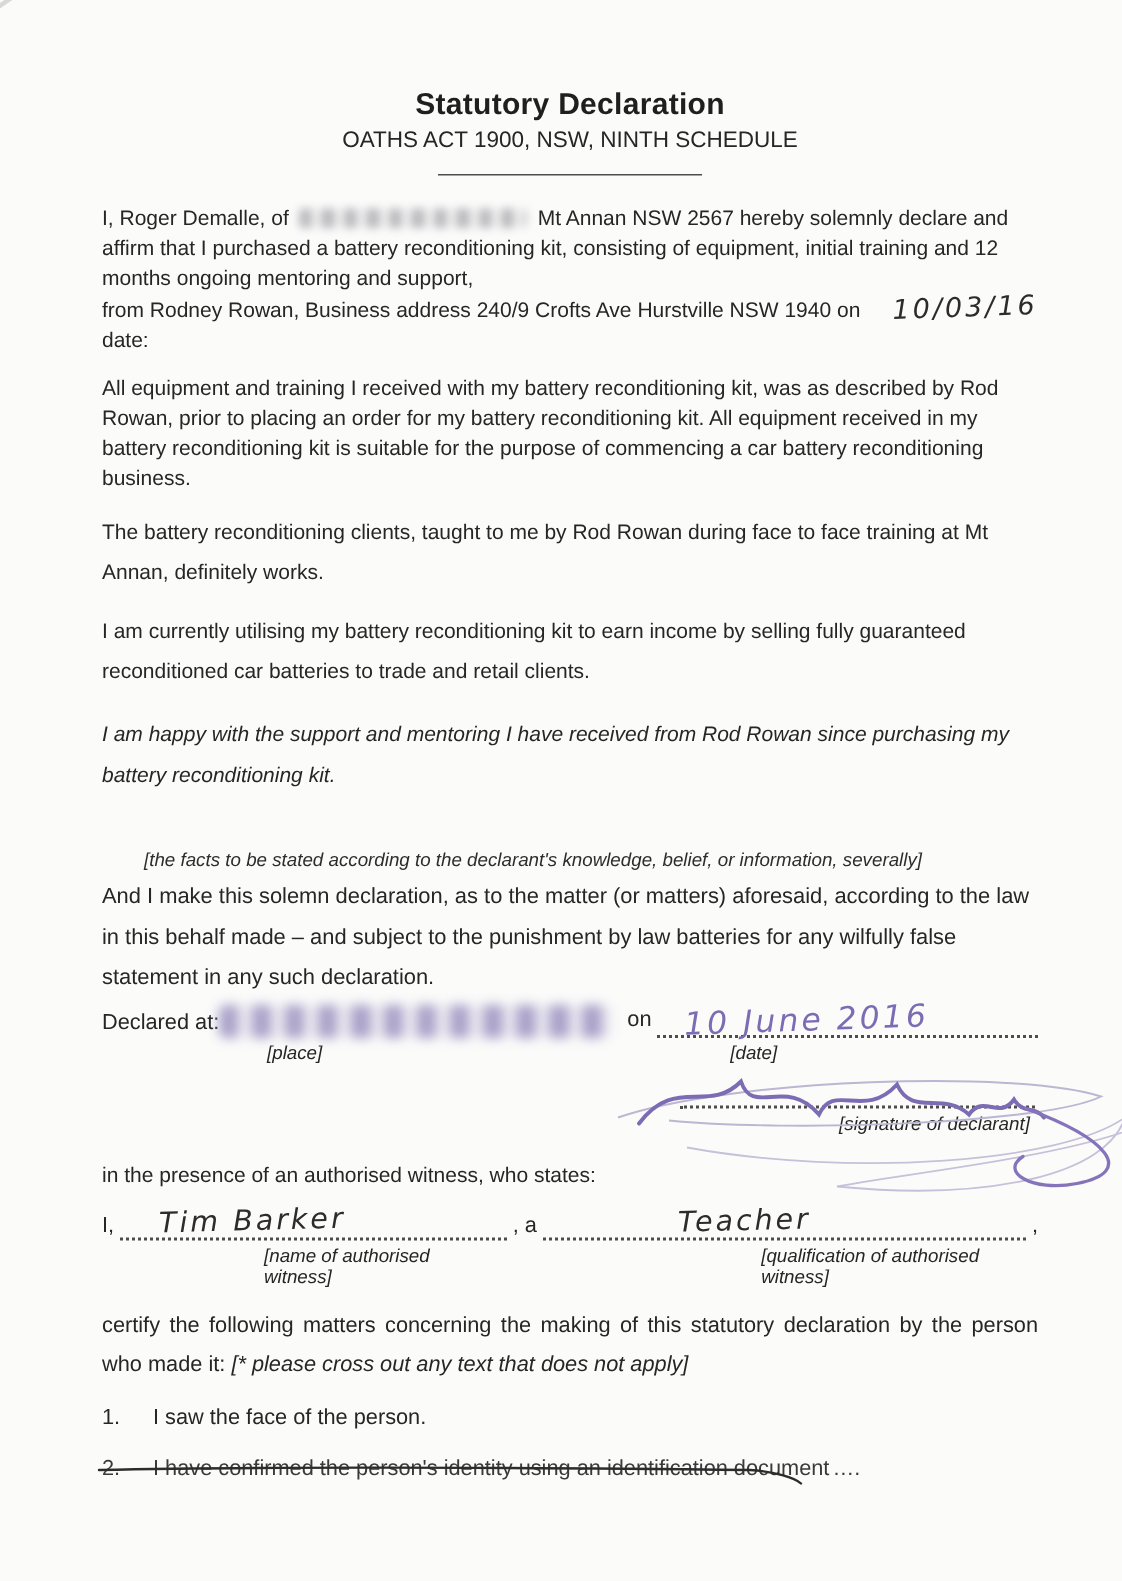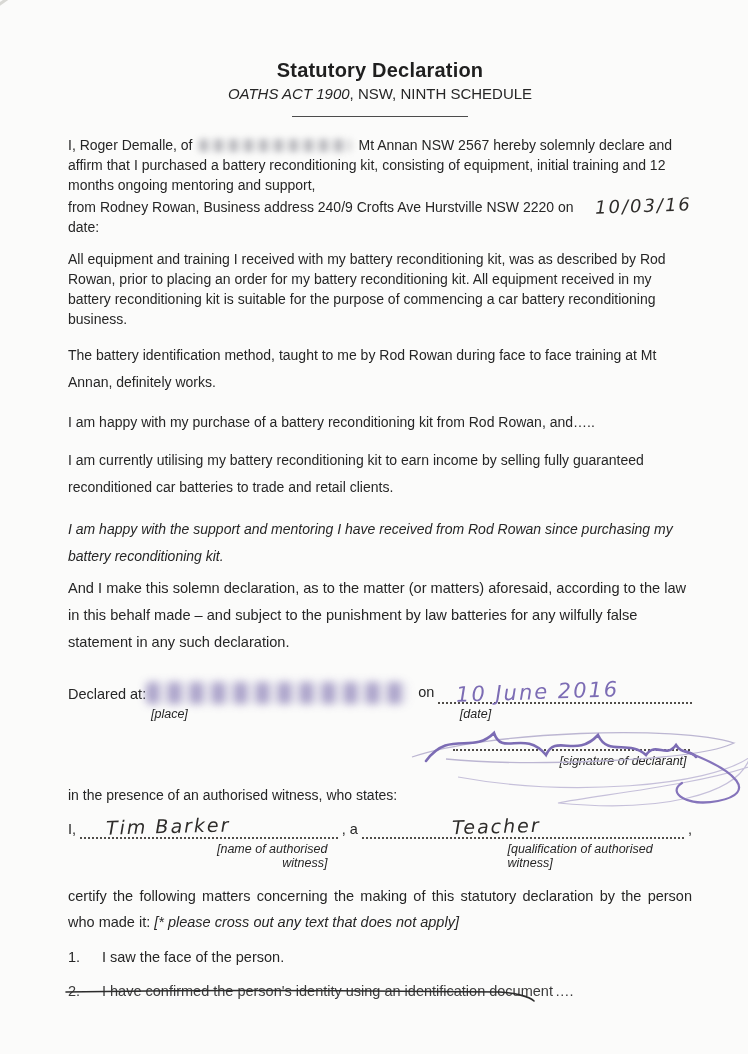--- a/index.html
+++ b/index.html
@@ -22,21 +22,21 @@
     position:absolute;top:-6px;left:-14px;width:52px;height:3px;
     background:#d8d8d4;transform:rotate(-35deg);
   }
   .title{
     text-align:center;font-size:20px;font-weight:bold;letter-spacing:.2px;
     color:#1f1f1f;line-height:24px;
   }
   .subtitle{
     text-align:center;font-size:15px;line-height:20px;margin-top:2px;color:#262626;
   }
-  .subtitle .act{font-style:italic;}
+  .subtitle .act{}
   .divider{
     width:176px;margin:12px auto 0 auto;border-top:1.6px solid #4c4c4c;height:0;
   }
   p,.line{font-size:14px;}
   .p1{margin:18px 0 0 0;line-height:20px;}
   .p1-from{margin-top:1px;display:flex;align-items:baseline;line-height:20px;font-size:14px;}
   .p2{margin:12px 0 0 0;line-height:20px;}
   .p3{margin:13px 0 0 0;line-height:27px;}
   .p4{margin:14px 0 0 0;line-height:25px;}
   .p5{margin:12px 0 0 0;line-height:27px;}
@@ -66,29 +66,29 @@
   .blur-place{
     display:inline-block;
     width:262px;height:22px;
     background:repeating-linear-gradient(90deg,#968cbd 0 13px,rgba(150,140,189,.18) 13px 22px);
     filter:blur(4px);opacity:.8;border-radius:4px;
   }
 
   .dotted{border-bottom:2px dotted #504d49;}
 
   
-  .declared-row{margin-top:22px;display:flex;align-items:flex-end;font-size:14.5px;}
+  .declared-row{display:flex;align-items:flex-end;font-size:14.5px;}
   .declared-row .lbl{white-space:nowrap;padding-bottom:2px;}
   .declared-row .on{margin:0 4px 2px 10px;}
   .date-line{flex:1;position:relative;height:24px;}
   .date-line .hand{
     position:absolute;left:18px;bottom:-2px;font-size:21px;transform:rotate(-2deg);
   }
   .captions-row{display:flex;font-size:12.5px;font-style:italic;margin-top:3px;}
-  .cap-place{margin-left:83px;}
+  .cap-place{margin-left:110px;}
   .cap-date{margin-left:272px;}
 
   
   .sig-declarant-block{position:relative;height:56px;}
   .sig-declarant-block .dotted-line{
     position:absolute;left:385px;right:2px;top:28px;border-bottom:2px dotted #504d49;
   }
   .sig-declarant-caption{
     position:absolute;left:430px;top:33px;width:250px;text-align:center;
     font-size:12.5px;font-style:italic;
@@ -100,21 +100,21 @@
   .witness-row{display:flex;align-items:flex-end;margin-top:8px;font-size:14.5px;}
   .witness-row .fixed{white-space:nowrap;padding-bottom:2px;}
   .fill-line{position:relative;height:26px;margin:0 4px;}
   .fill-name{flex:1;}
   .fill-qual{flex:1.25;}
   .fill-line .hand{
     position:absolute;bottom:0;font-size:19px;transform:rotate(-1.5deg);
   }
   .fill-name .hand{left:26px;}
   .fill-qual .hand{left:90px;}
-  .cap-name{margin-left:108px;text-align:right;}
+  .cap-name{margin-left:108px;}
   .cap-qual{margin-left:180px;}
 
   .certify{margin:13px 0 0 0;line-height:26px;font-size:14.5px;text-align:justify;}
   .certify .note{font-style:italic;margin-top:35px;}
 
   .item-row{display:flex;margin-top:12px;font-size:14.5px;line-height:20px;}
   .item-row .num{width:34px;flex:none;}
   .item2-wrap{position:relative;display:inline-block;margin-top:14px;}
   .item2-wrap .item-row{margin-top:0;color:#3a3a3a;}
   .strike-svg{position:absolute;left:-4px;top:2px;pointer-events:none;}
@@ -129,30 +129,30 @@
   <div class="title">Statutory Declaration</div>
   <div class="subtitle">
     <span class="act">OATHS ACT 1900</span><span>, NSW, NINTH SCHEDULE</span>
   </div>
   <div class="divider"></div>
 
   <p class="p1">
     <span>I, Roger Demalle, of</span><span class="blur-address"></span><span>Mt Annan  NSW 2567 hereby solemnly declare and affirm that I purchased a battery reconditioning kit, consisting of equipment, initial training and 12 months ongoing mentoring and support,</span>
   </p>
   <div class="p1-from">
-    <span>from Rodney Rowan, Business address 240/9 Crofts Ave Hurstville NSW 2220 on date:</span>
+    <span>from Rodney Rowan, Business address 240/9 Crofts Ave Hurstville NSW 1940 on date:</span>
     <span class="hand ink-black" style="font-size:18px;margin-left:14px;transform:rotate(-2deg);">10/03/16</span>
   </div>
 
   <p class="p2">All equipment and training I received with my battery reconditioning kit, was as described by Rod Rowan, prior to placing an order for my battery reconditioning kit. All equipment received in my battery reconditioning kit is suitable for the purpose of commencing a car battery reconditioning business.</p>
-  <p class="p3">The battery identification method, taught to me by Rod Rowan during face to face training at Mt Annan, definitely works.</p>
-  <p class="p4">I am happy with my purchase of a battery reconditioning kit from Rod Rowan, and…..</p>
+  <p class="p3">The battery reconditioning clients, taught to me by Rod Rowan during face to face training at Mt Annan, definitely works.</p>
   <p class="p5">I am currently utilising my battery reconditioning kit to earn income by selling fully guaranteed reconditioned car batteries to trade and retail clients.</p>
   <p class="p6">I am happy with the support and mentoring I have received from Rod Rowan since purchasing my battery reconditioning kit.</p>
 
+  <div class="facts-note">[the facts to be stated according to the declarant's knowledge, belief, or information, severally]</div>
   <p class="p7">And I make this solemn declaration, as to the matter (or matters) aforesaid, according to the law in this behalf made – and subject to the punishment by law batteries for any wilfully false statement in any such declaration.</p>
 
   <div class="declared-row">
     <span class="lbl">Declared at:</span>
     <span class="blur-place"></span>
     <span class="lbl on">on</span>
     <span class="date-line dotted">
       <span class="hand ink-purple">10 June 2016</span>
     </span>
   </div>

